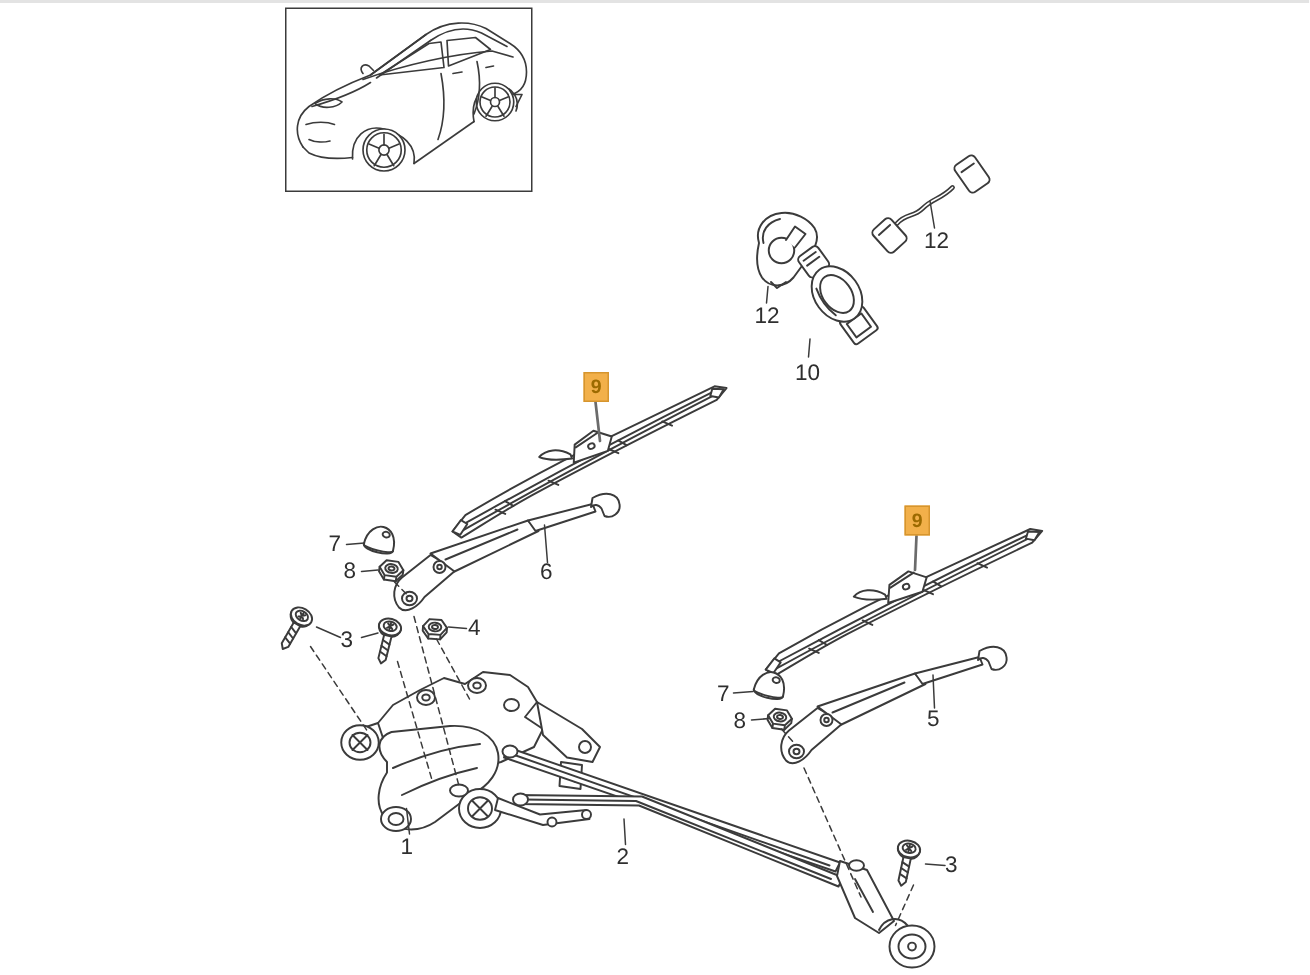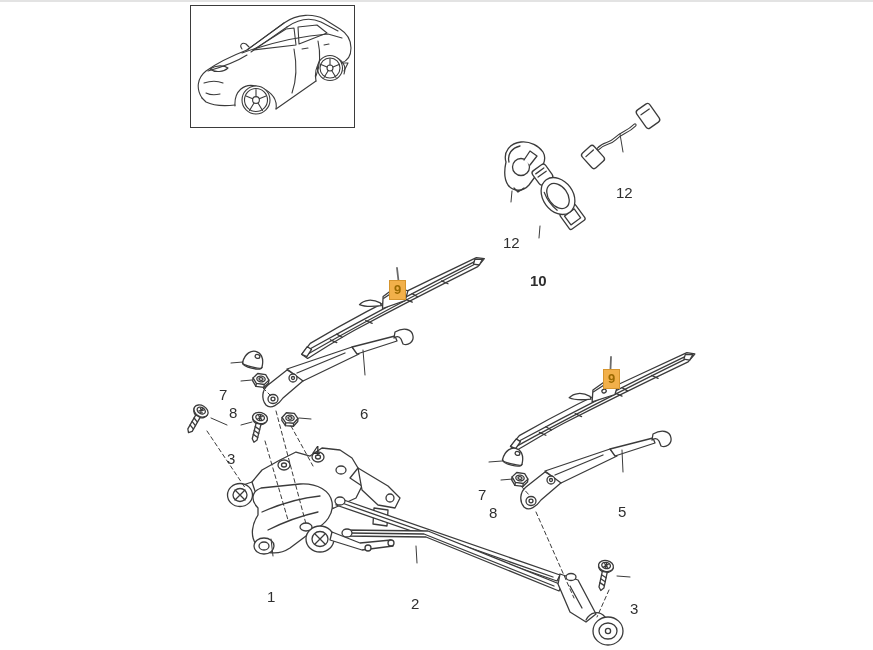--- a/index.html
+++ b/index.html
@@ -1,21 +1,21 @@
 <!DOCTYPE html>
 <html><head>
 <meta charset="utf-8">
 <style>
   html,body{margin:0;padding:0;background:#ffffff;}
   #page{position:relative;width:873px;height:650px;background:#ffffff;overflow:hidden;
         font-family:"Liberation Sans", sans-serif;}
   #top-hairline{position:absolute;left:0;top:0;width:100%;height:2px;background:#e3e3e3;}
   svg{position:absolute;left:0;top:0;}
   .callout{position:absolute;font-size:15px;line-height:16px;color:#2f2f2f;
-           font-family:"Liberation Sans", sans-serif;user-select:none;margin-top:32px;}
+           font-family:"Liberation Sans", sans-serif;user-select:none;}
   .callout.hl{width:15px;height:18px;text-align:center;font-size:13px;line-height:18px;
               font-weight:bold;background:#f2b04a;border:1px solid #d6952e;color:#9c6a00;}
   #thumb-box{position:absolute;left:190px;top:5px;width:163px;height:121px;
              border:1.6px solid #3b3b3b;background:#fff;}
 </style>
 </head>
 <body>
 
 <div id="page">
   <div id="top-hairline"></div>
@@ -234,21 +234,21 @@
         <path d="M630,577 L617,576"></path>
       </g>
       <g stroke="#6b6b6b" stroke-width="1.8">
         <path d="M397,268 L400,294"></path>
         <path d="M611,357 L610,380"></path>
       </g>
     </g>
   </svg>
 
   <div class="callout" style="left:503px;top:203px;">12</div>
-  <div class="callout" style="left:530px;top:241px;font-weight:bold;">10</div>
+  <div class="callout" style="left:530px;top:241px;">10</div>
   <div class="callout" style="left:616px;top:153px;">12</div>
   <div class="callout hl" style="left:389px;top:248px;">9</div>
   <div class="callout hl" style="left:603px;top:337px;">9</div>
   <div class="callout" style="left:219px;top:355px;">7</div>
   <div class="callout" style="left:229px;top:373px;">8</div>
   <div class="callout" style="left:360px;top:374px;">6</div>
   <div class="callout" style="left:227px;top:419px;">3</div>
   <div class="callout" style="left:312px;top:411px;">4</div>
   <div class="callout" style="left:267px;top:557px;">1</div>
   <div class="callout" style="left:411px;top:564px;">2</div>

